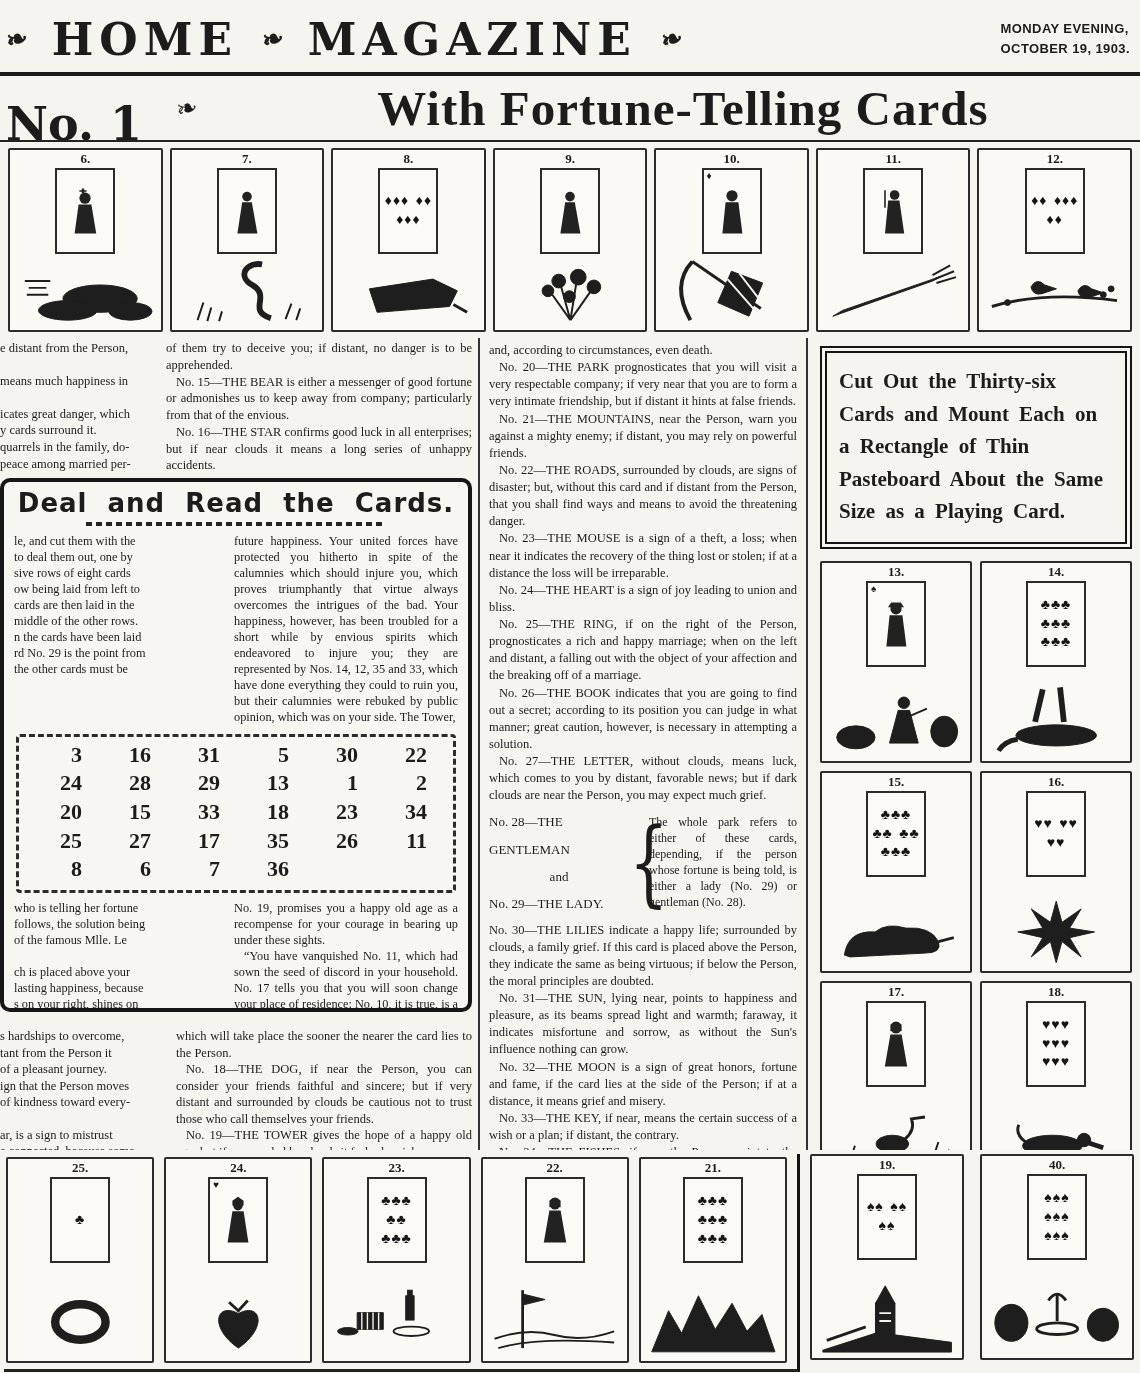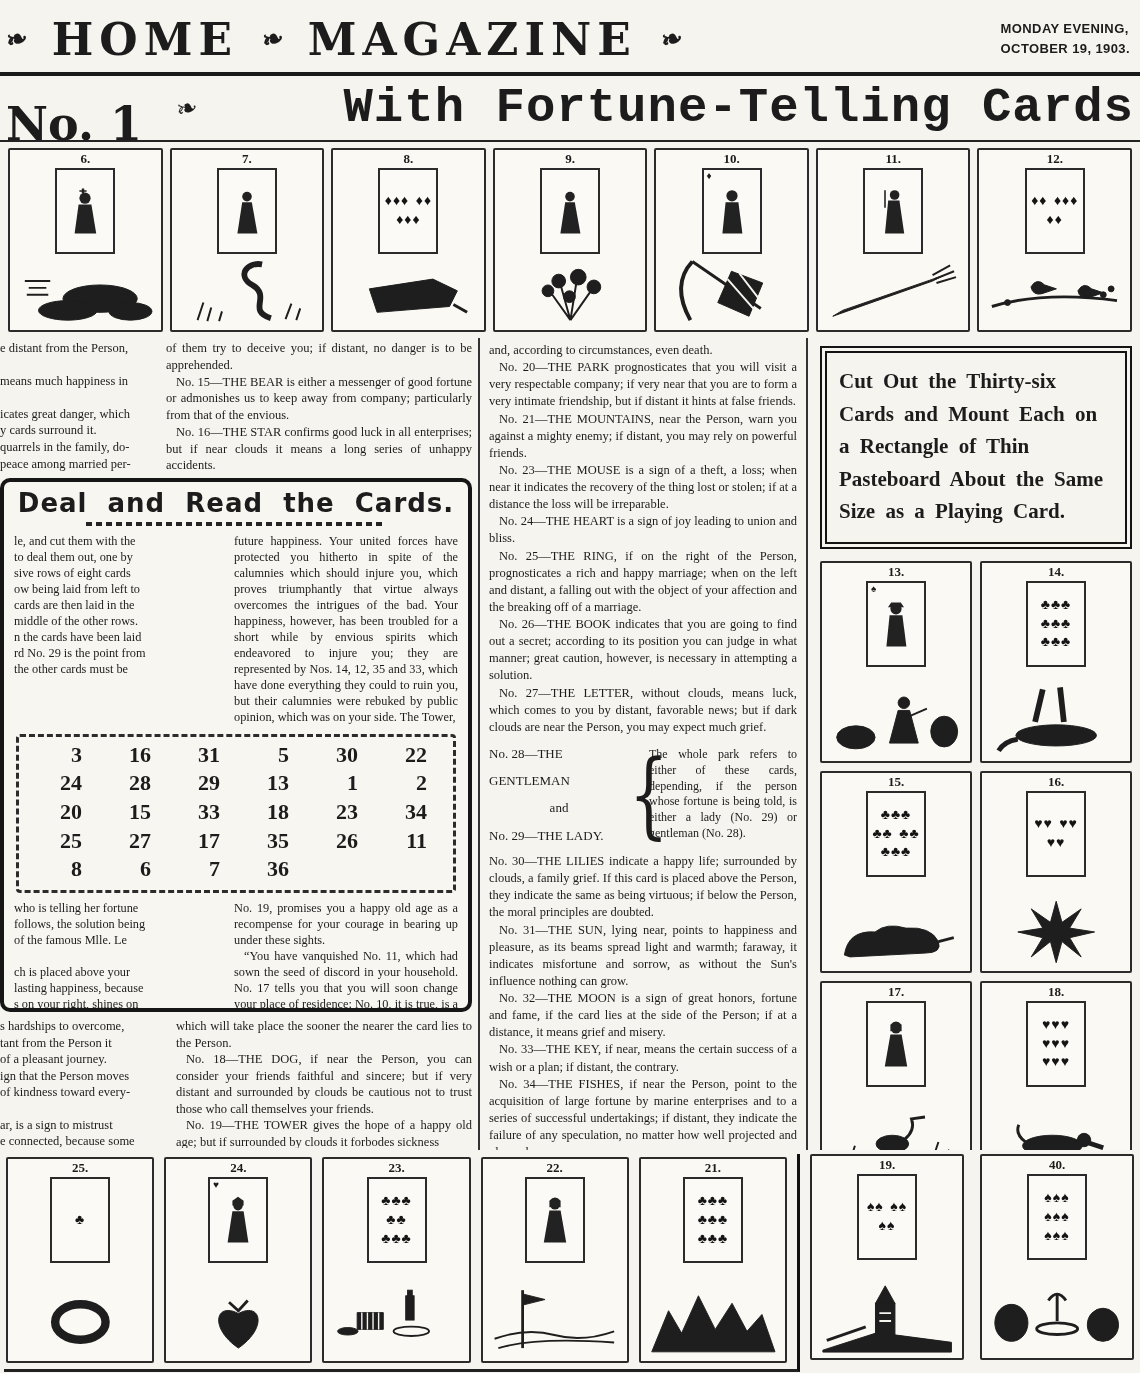--- a/index.html
+++ b/index.html
@@ -6,21 +6,21 @@
   .page{width:1140px;height:1373px;margin:0 auto;background:#f5f4ef;color:#1c1c1c;
         font-family:"Liberation Serif",serif;overflow:hidden;position:relative;}
   
   .masthead{height:76px;border-bottom:4px solid #1a1a1a;display:flex;align-items:center;padding:6px 10px 0 6px;box-sizing:border-box;}
   .mast-title{display:flex;align-items:center;gap:24px;font-family:"DejaVu Serif",serif;font-weight:700;font-size:44px;letter-spacing:6px;}
   .fleuron{font-size:26px;letter-spacing:0;transform:rotate(-14deg);display:inline-block;}
   .mast-date{margin-left:auto;font-family:"Liberation Sans",sans-serif;font-weight:700;font-size:13px;line-height:1.55;letter-spacing:.4px;}
   
   .headline-row{height:66px;display:flex;align-items:center;gap:34px;border-bottom:2px solid #232323;padding:0 6px;box-sizing:border-box;}
   .issue{font-family:"DejaVu Serif",serif;font-weight:700;font-size:46px;white-space:nowrap;margin-top:32px;}
-  .headline-title{flex:1;text-align:right;font-family:Liberation Mono, monospace;font-weight:700;font-size:49px;letter-spacing:1px;white-space:nowrap;}
+  .headline-title{flex:1;text-align:center;font-family:Liberation Serif, serif;font-weight:700;font-size:49px;letter-spacing:1px;white-space:nowrap;}
   
   .top-cards{display:flex;gap:7px;padding:6px 8px;height:196px;box-sizing:border-box;}
   .fcard{flex:1;border:2px solid #2b2b2b;background:#faf9f4;border-radius:2px;display:flex;flex-direction:column;align-items:center;padding:2px 4px 4px;box-sizing:border-box;position:relative;}
   .cnum{font-weight:700;font-size:13px;line-height:1.1;}
   .inset{width:56px;height:82px;border:2px solid #2b2b2b;background:#fbfaf6;margin-top:2px;display:flex;align-items:center;justify-content:center;position:relative;flex:none;}
   .pips{font-size:14px;line-height:1.35;letter-spacing:1px;word-spacing:2px;text-align:center;color:#141414;padding:2px;}
   .court-svg{width:32px;height:58px;fill:#222;}
   .corner{position:absolute;top:1px;left:3px;font-size:10px;line-height:1;}
   .illus{width:96%;height:72px;margin-top:auto;}
   .illus .ink{fill:#1e1e1e;stroke:#1e1e1e;}
@@ -32,21 +32,21 @@
   .frag-grid{display:grid;grid-template-columns:166px 1fr;height:134px;overflow:hidden;font-size:12.5px;line-height:1.34;}
   .linelist div{min-height:16px;white-space:nowrap;overflow:hidden;}
   .pcol p{margin:0;text-align:justify;}
   .pcol p + p{text-indent:10px;}
   .deal-box{border:4px solid #161616;border-radius:10px;margin-top:4px;height:534px;overflow:hidden;padding:6px 10px;box-sizing:border-box;background:#f7f6f1;}
   .deal-head{text-align:center;font-family:"DejaVu Sans",sans-serif;font-weight:700;font-size:26px;letter-spacing:1px;word-spacing:10px;}
   .wavy{width:300px;height:4px;margin:4px auto 8px;background:repeating-linear-gradient(90deg,#242424 0 6px,transparent 6px 10px);}
   .deal-cols{display:grid;grid-template-columns:210px 1fr;column-gap:10px;font-size:12.3px;line-height:1.3;}
   .num-table{border:3px dashed #2c2c2c;border-radius:4px;margin:8px 2px;padding:4px 10px 6px;display:grid;grid-template-columns:repeat(6,1fr);}
   .num-table span{font-weight:700;font-size:22px;line-height:1.3;text-align:right;padding-right:16px;font-family:"Liberation Serif",serif;}
-  .below-box{display:grid;grid-template-columns:166px 1fr;column-gap:10px;margin-top:6px;height:130px;overflow:hidden;font-size:12.5px;line-height:1.32;}
+  .below-box{display:grid;grid-template-columns:166px 1fr;column-gap:10px;margin-top:16px;height:130px;overflow:hidden;font-size:12.5px;line-height:1.32;}
   .col-mid{border-left:2px solid #333;border-right:2px solid #333;padding:4px 9px;font-size:12.5px;line-height:1.37;overflow:hidden;box-sizing:border-box;}
   .gl-block{display:grid;grid-template-columns:1fr 20px 148px;align-items:center;margin:4px 0 4px;}
   .gl-names{font-size:13px;line-height:2.1;}
   .gl-and{text-align:center;}
   .brace{font-size:62px;line-height:.9;transform:scaleY(1.5);font-family:"DejaVu Serif",serif;}
   .gl-note{font-size:12px;line-height:1.32;text-align:justify;}
   .col-right{padding:8px 8px 0 12px;overflow:hidden;box-sizing:border-box;}
   .cutout-outer{border:2px solid #141414;padding:3px;}
   .cutout-inner{border:2px solid #141414;padding:12px 12px 14px;font-weight:700;font-size:21px;line-height:1.55;word-spacing:5px;font-family:"Liberation Serif",serif;}
   .right-grid{display:grid;grid-template-columns:1fr 1fr;gap:8px;margin-top:12px;}
@@ -300,20 +300,21 @@
             <p>No. 19—THE TOWER gives the hope of a happy old age; but if surrounded by clouds it forbodes sickness</p>
           </div>
       </div>
     </div>
 
     <div class="col-mid">
       <div class="pcol">
           <p>and, according to circumstances, even death.</p>
           <p>No. 20—THE PARK prognosticates that you will visit a very respectable company; if very near that you are to form a very intimate friendship, but if distant it hints at false friends.</p>
           <p>No. 21—THE MOUNTAINS, near the Person, warn you against a mighty enemy; if distant, you may rely on powerful friends.</p>
+          <p>No. 22—THE ROADS, surrounded by clouds, are signs of disaster; but, without this card and if distant from the Person, that you shall find ways and means to avoid the threatening danger.</p>
           <p>No. 23—THE MOUSE is a sign of a theft, a loss; when near it indicates the recovery of the thing lost or stolen; if at a distance the loss will be irreparable.</p>
           <p>No. 24—THE HEART is a sign of joy leading to union and bliss.</p>
           <p>No. 25—THE RING, if on the right of the Person, prognosticates a rich and happy marriage; when on the left and distant, a falling out with the object of your affection and the breaking off of a marriage.</p>
           <p>No. 26—THE BOOK indicates that you are going to find out a secret; according to its position you can judge in what manner; great caution, however, is necessary in attempting a solution.</p>
           <p>No. 27—THE LETTER, without clouds, means luck, which comes to you by distant, favorable news; but if dark clouds are near the Person, you may expect much grief.</p>
         </div>
       <div class="gl-block">
         <div class="gl-names">
           <div>No. 28—THE GENTLEMAN</div>
           <div class="gl-and">and</div>

